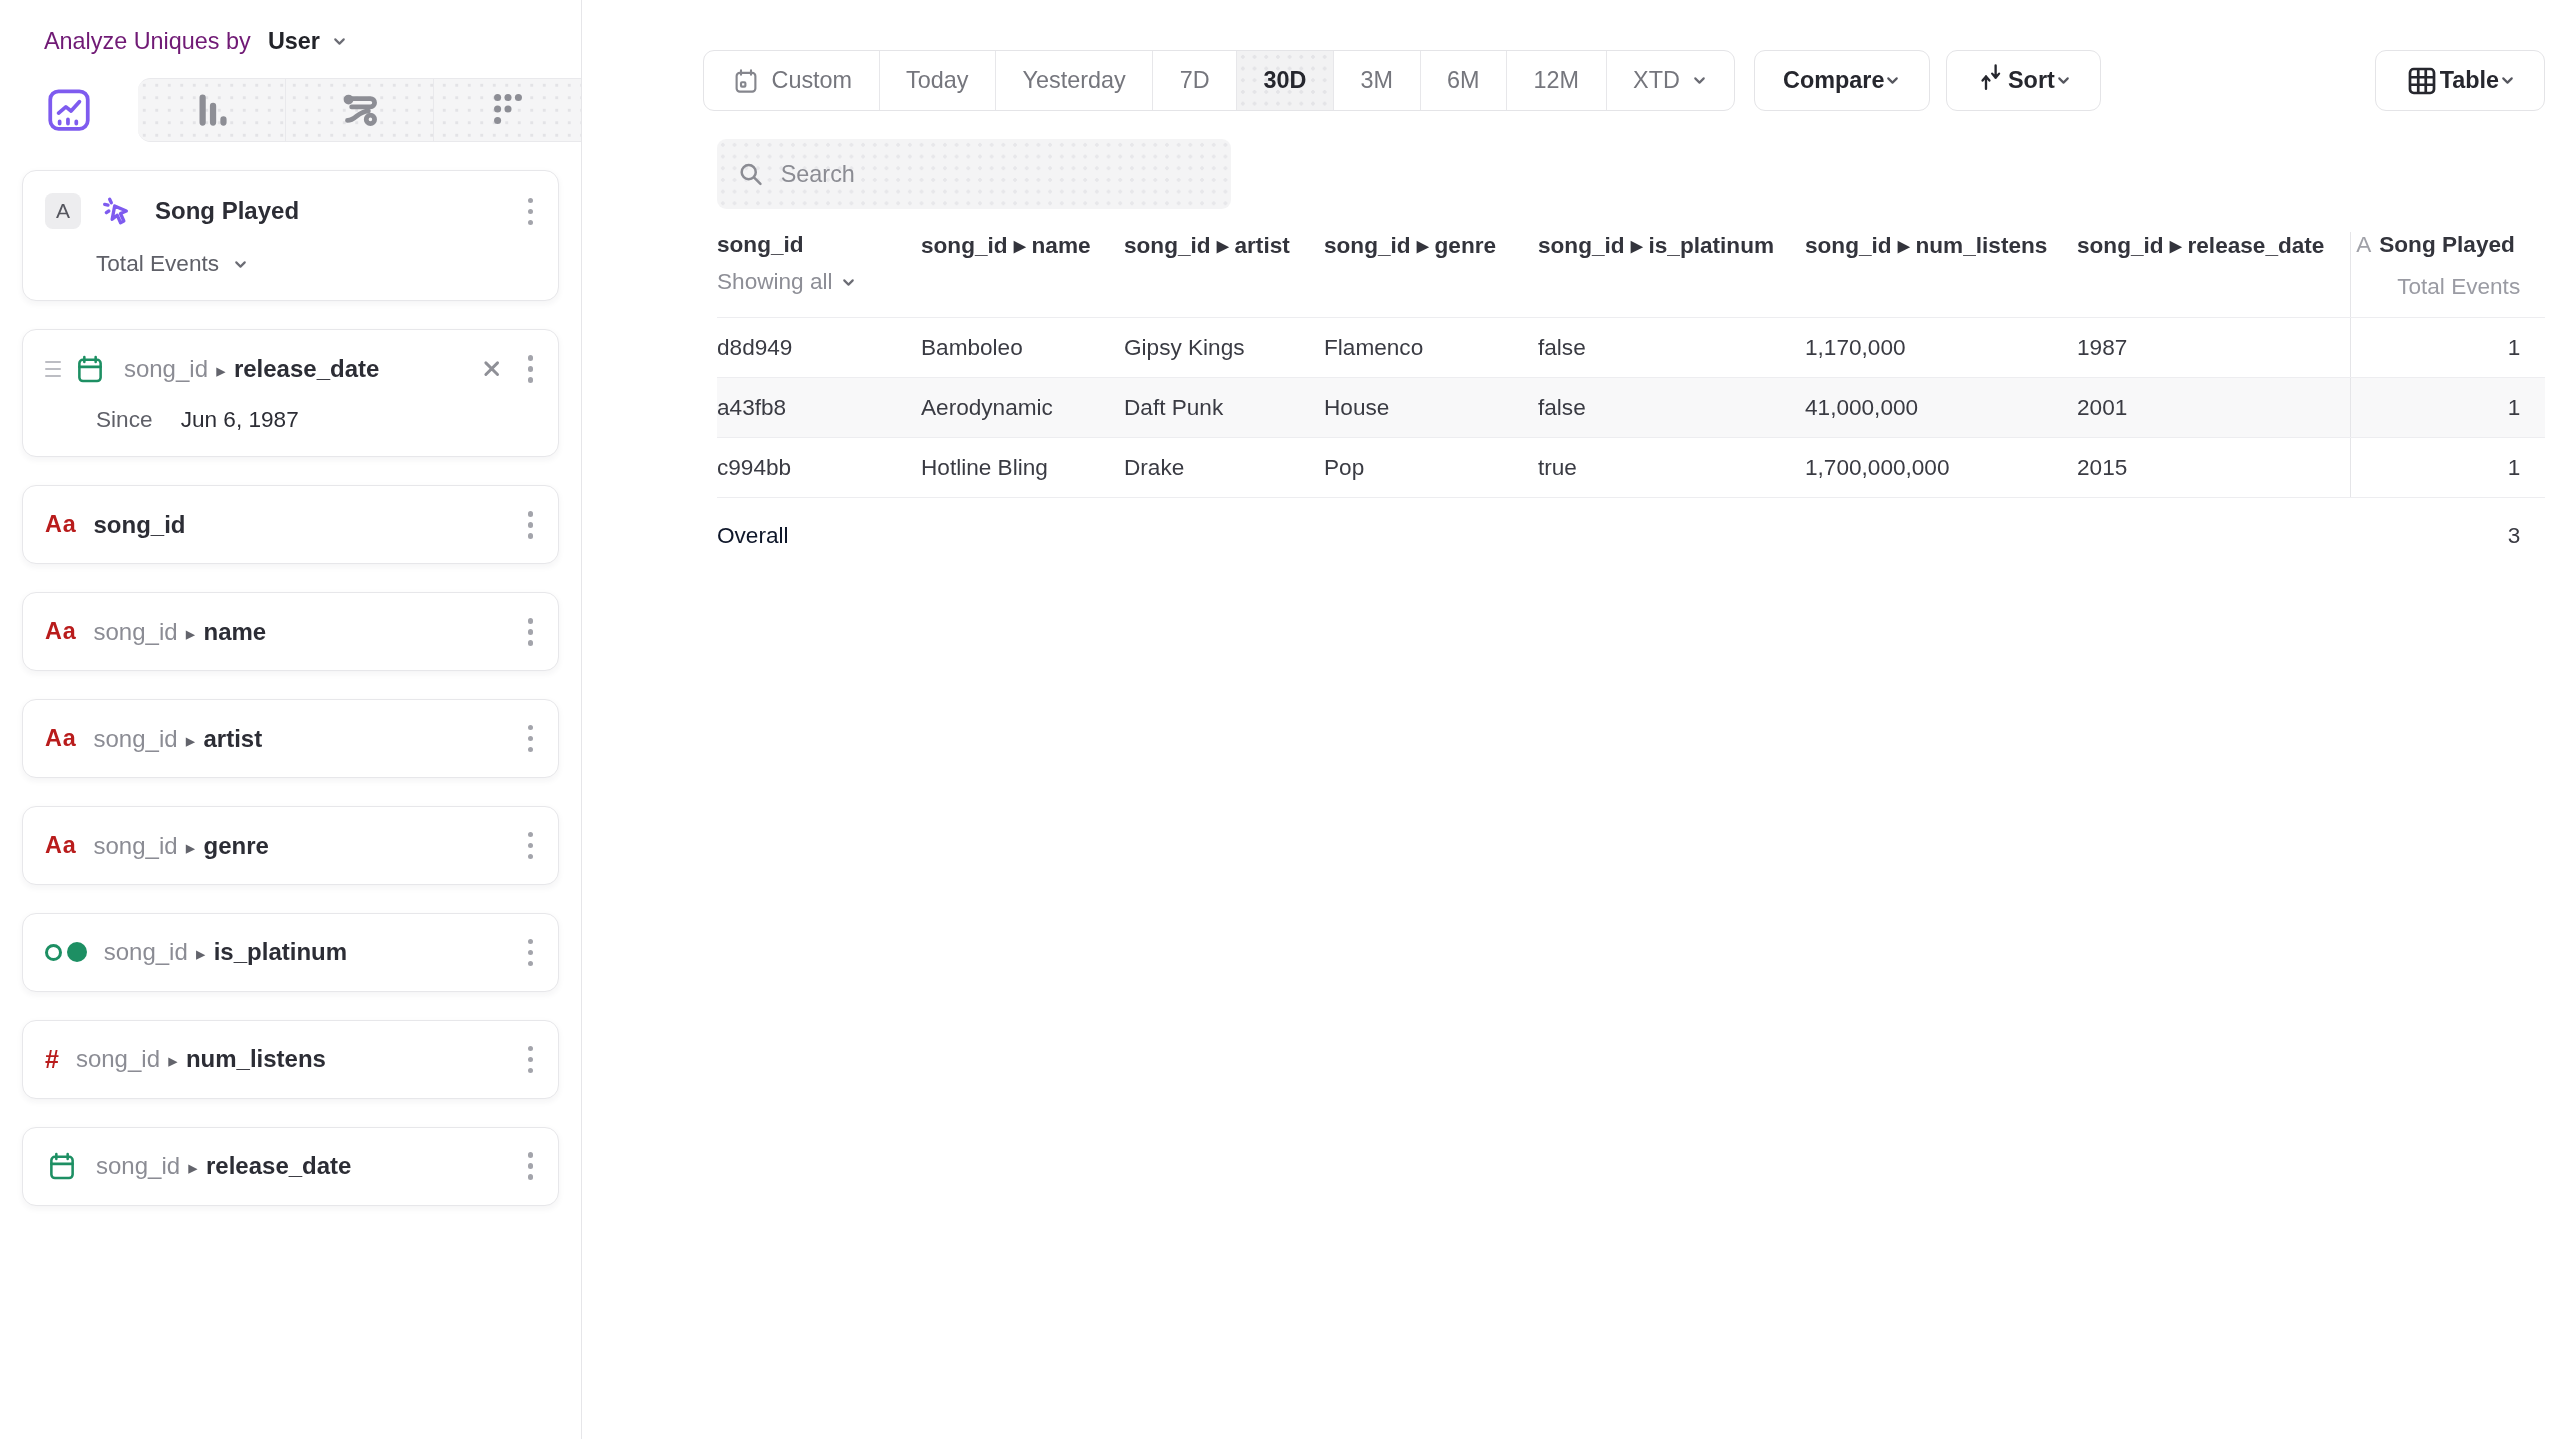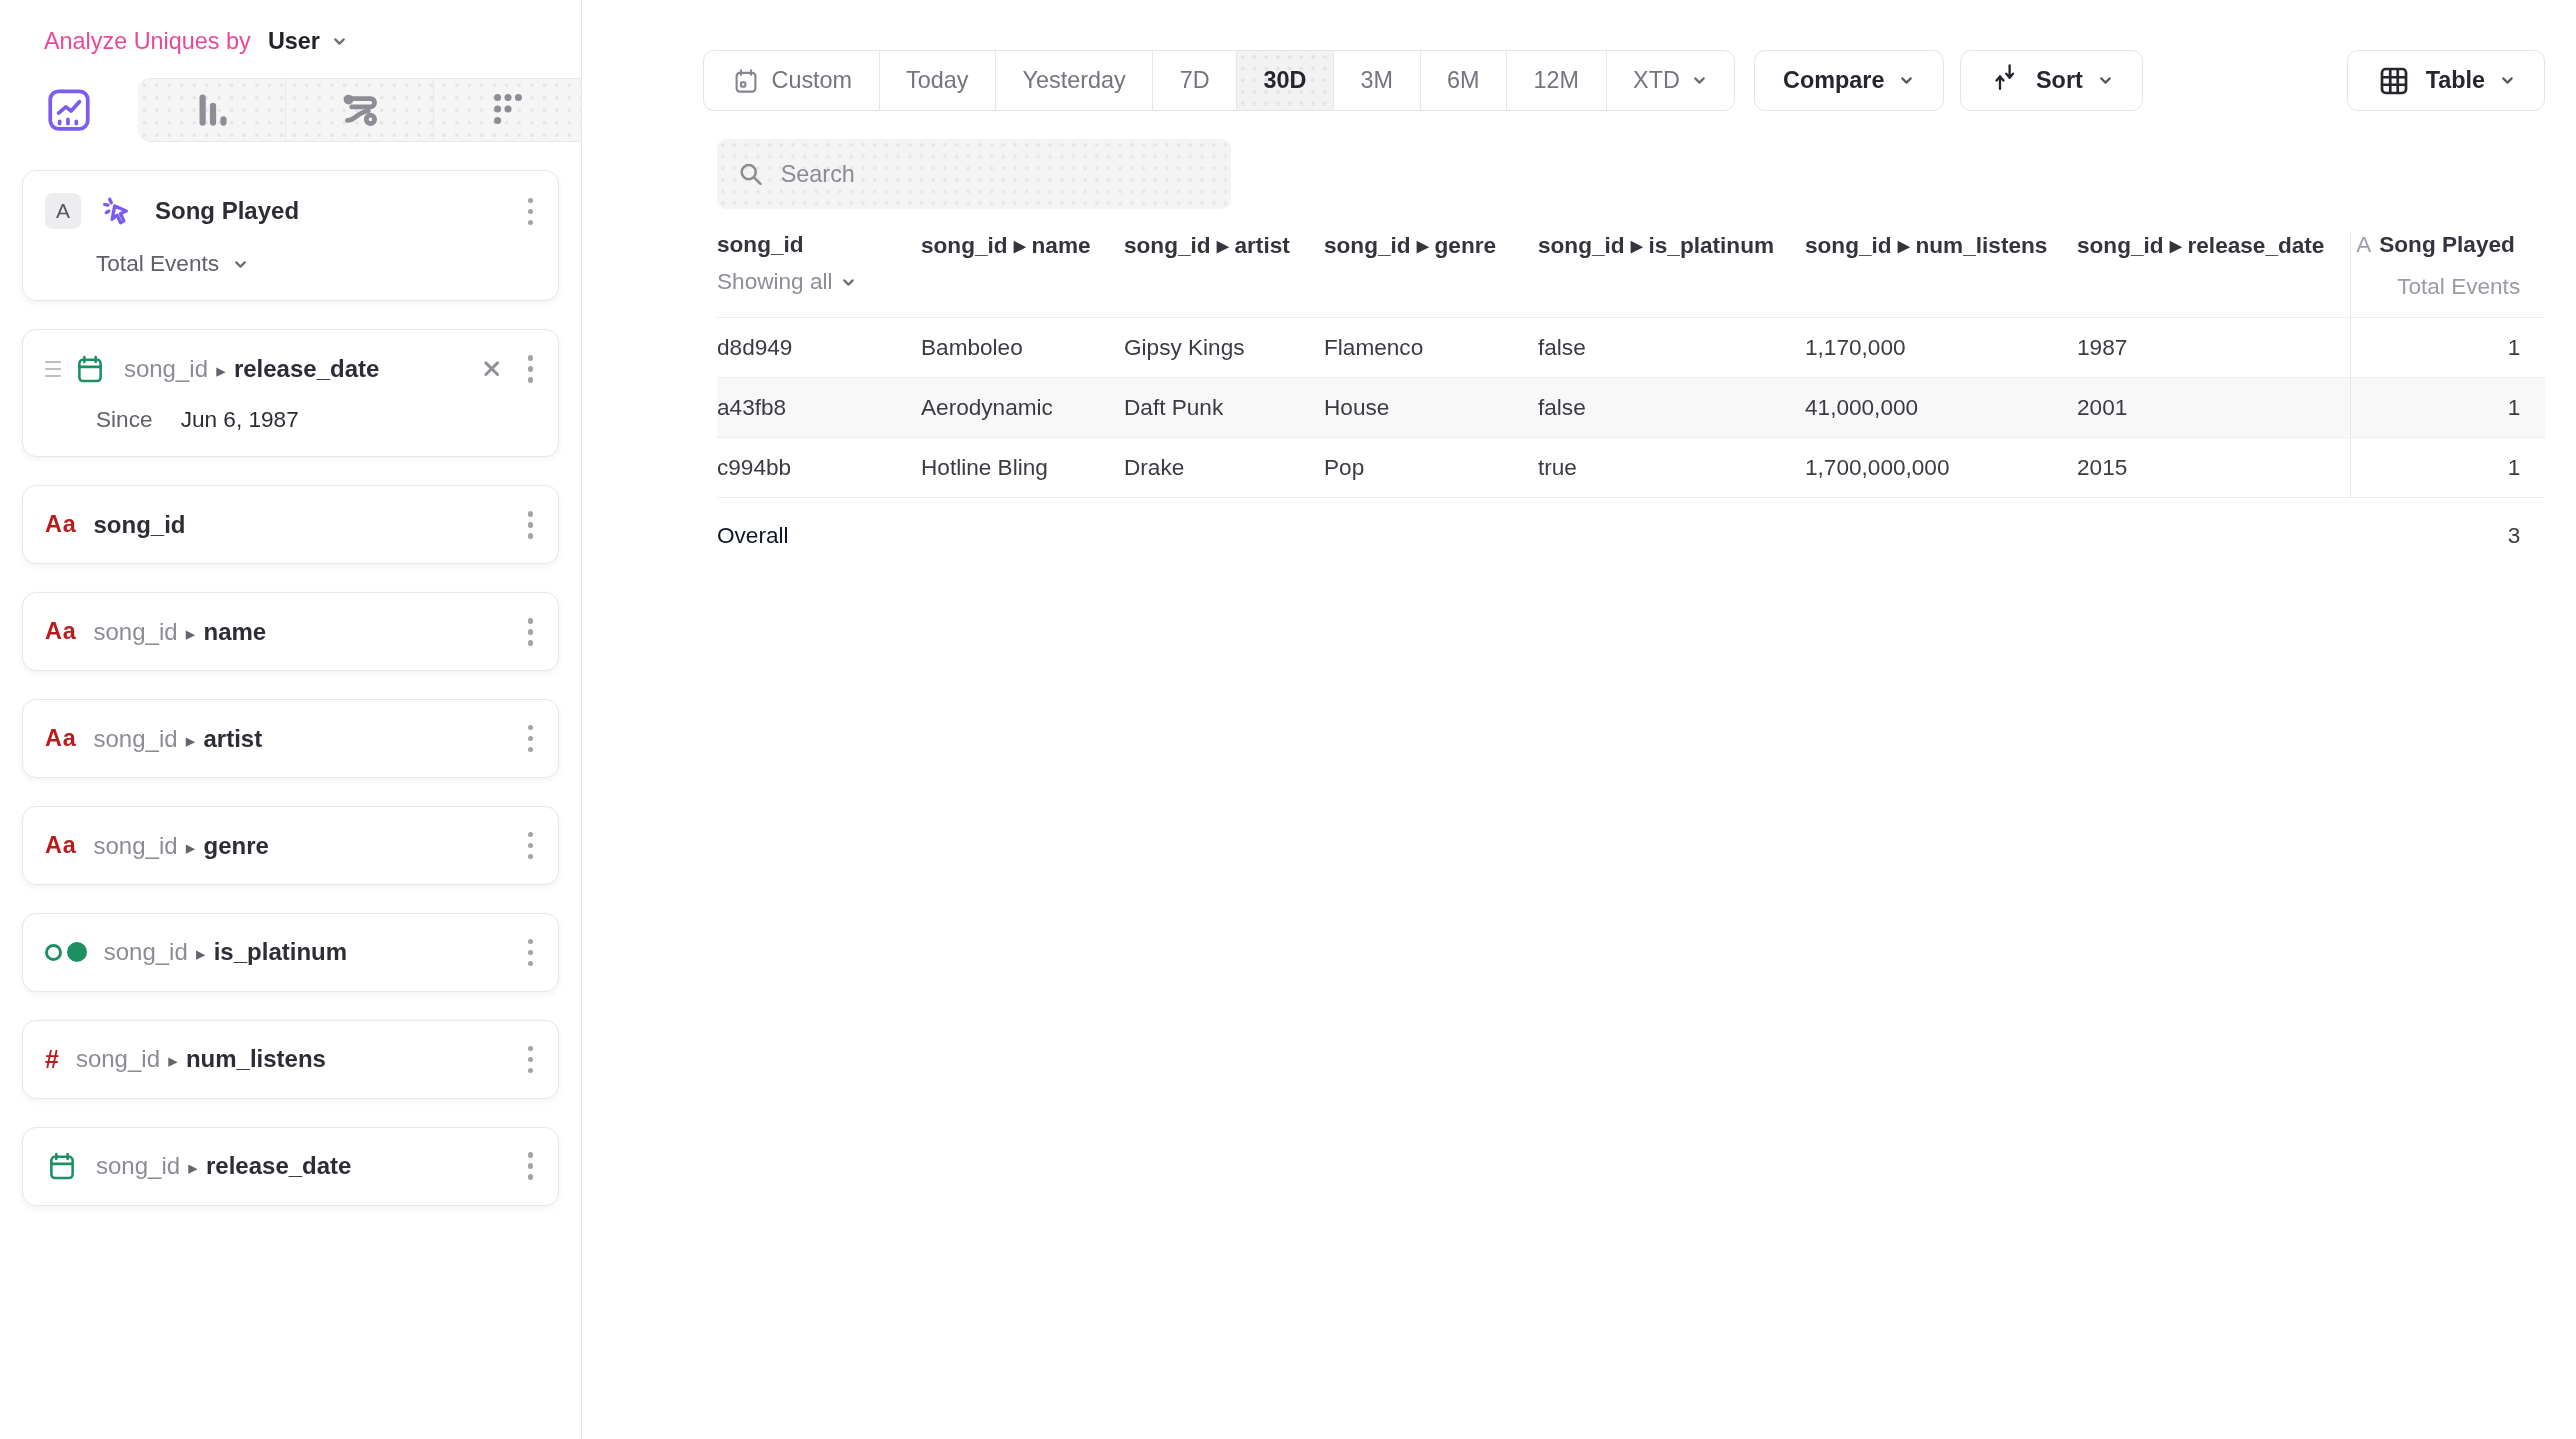--- a/index.html
+++ b/index.html
@@ -5,21 +5,21 @@
   * { margin:0; padding:0; box-sizing:border-box; }
   html,body { width:2576px; height:1439px; overflow:hidden; background:#fff;
               font-family:"Liberation Sans", sans-serif; color:#33343c; }
   .app { display:flex; width:2576px; height:1439px; }
 
   
   .sidebar { width:582px; min-width:582px; height:100%; border-right:1.6px solid #e6e6e9;
              display:flex; flex-direction:column; }
   .sb-header { padding:28px 0 0 44px; display:flex; align-items:center; gap:11px;
                font-size:23.4px; }
-  .sb-header .prefix { color:#ec4899; }
+  .sb-header .prefix { color:#701a75; }
   .sb-header .entity { color:#222329; font-weight:700; margin-left:6.2px; }
   .chev { width:20px; height:20px; stroke:#6b6c74; stroke-width:3; fill:none;
           stroke-linecap:round; stroke-linejoin:round; }
   .chev.small { width:17px; height:17px; }
 
   .tab-strip { display:flex; margin-top:23.4px; height:64px; }
   .tab { flex:1; display:flex; align-items:center; justify-content:center; cursor:pointer; }
   .tab.selected { background:#fff; }
   .gray-group { display:flex; width:443px; background:#f5f5f6;
       background-image:radial-gradient(#e3e3e6 1.7px, transparent 1.7px);
@@ -74,21 +74,21 @@
   .seg-ctrl { display:flex; align-items:stretch; height:61px; border:1.6px solid #e4e4e7;
               border-radius:11px; overflow:hidden; background:#fff; }
   .seg { display:flex; align-items:center; gap:11px; padding:0 26.5px; font-size:23.4px;
          color:#75767d; cursor:pointer; white-space:nowrap; }
   .seg + .seg { border-left:1.6px solid #e7e7ea;text-align:right; }
   .seg.selected { background:#f2f2f3;
       background-image:radial-gradient(#e4e4e7 1.6px, transparent 1.6px); background-size:11.7px 11.7px;
       color:#26272e; font-weight:700; }
   .seg .cal-gray { width:30px; height:30px; stroke:#85868d; stroke-width:3.4; fill:none; stroke-linecap:round; }
 
-  .btn { display:flex; align-items:center; gap:14px; height:61px; padding:0 28px;
+  .btn { display:flex; align-items:center; height:61px; padding:0 28px;
          border:1.6px solid #e4e4e7; border-radius:11px; font-size:23.4px; font-weight:600;
          color:#26272e; background:#fff; cursor:pointer; white-space:nowrap; }
   .btn .chev { stroke:#55565e; }
   .ml24 { margin-left:18.7px; } .ml20 { margin-left:15.6px; }
   .push { margin-left:auto; }
   .sort-ico { width:33px; height:33px; stroke:#26272e; stroke-width:3.4; fill:none;
               stroke-linecap:round; stroke-linejoin:round; }
   .grid-ico { width:36px; height:36px; stroke:#26272e; stroke-width:3.6; fill:none; stroke-linejoin:round; }
 
   .search-wrap { margin:28px 0 0 14px; width:514px; height:70px; background:#f4f4f5;

